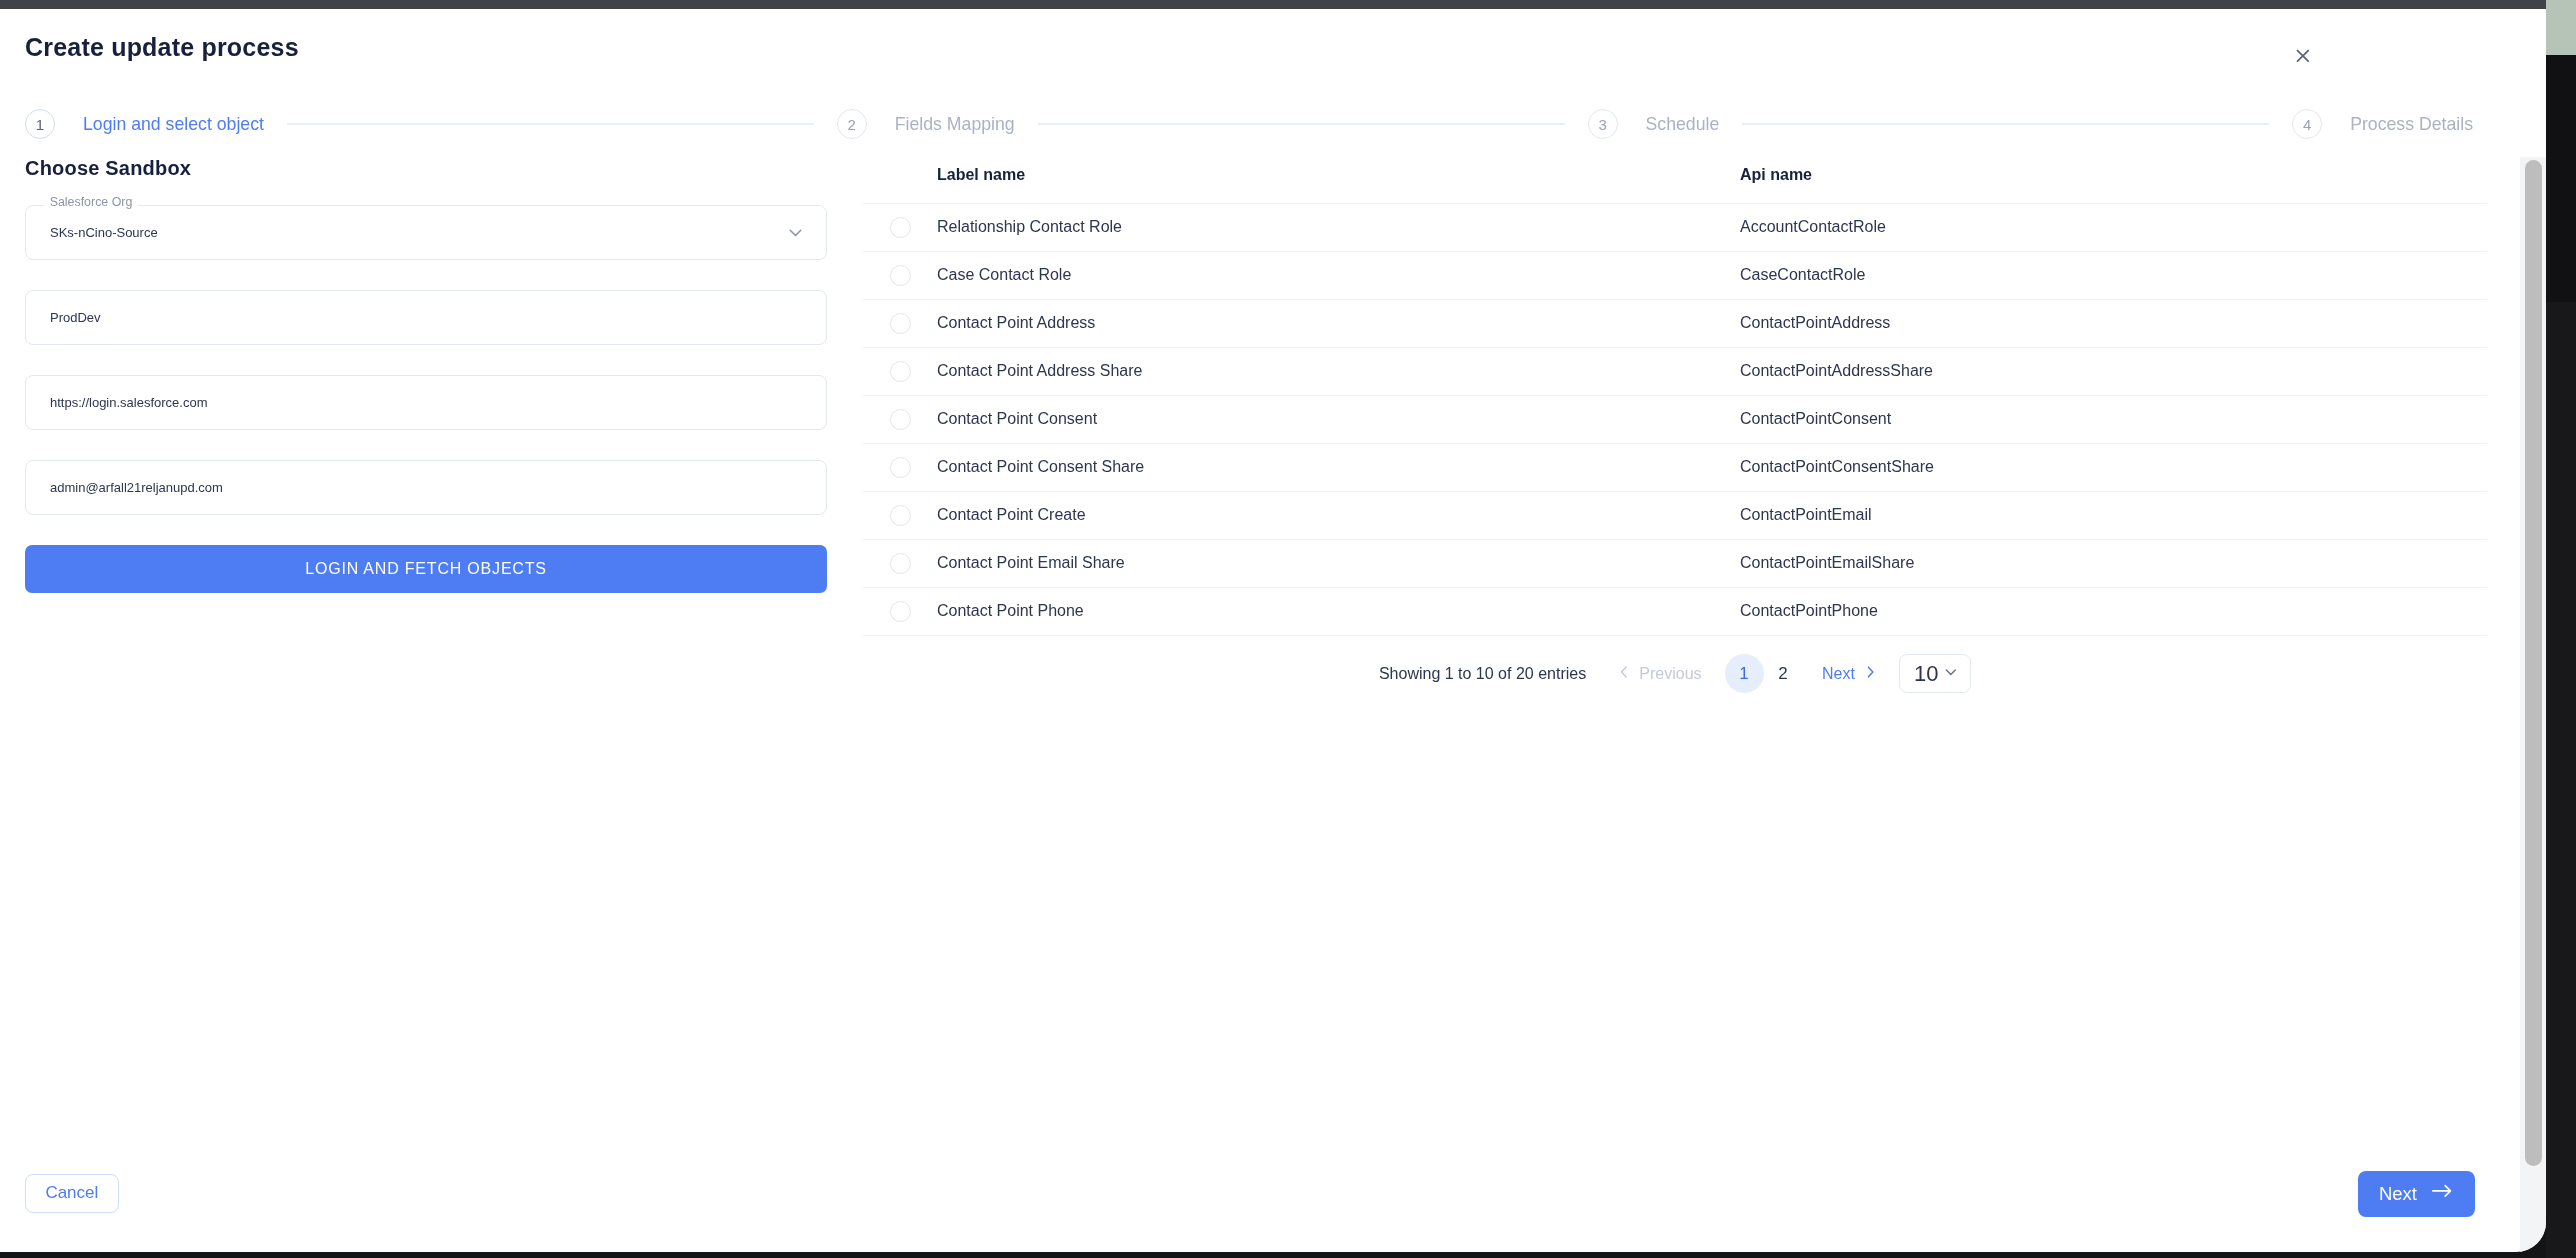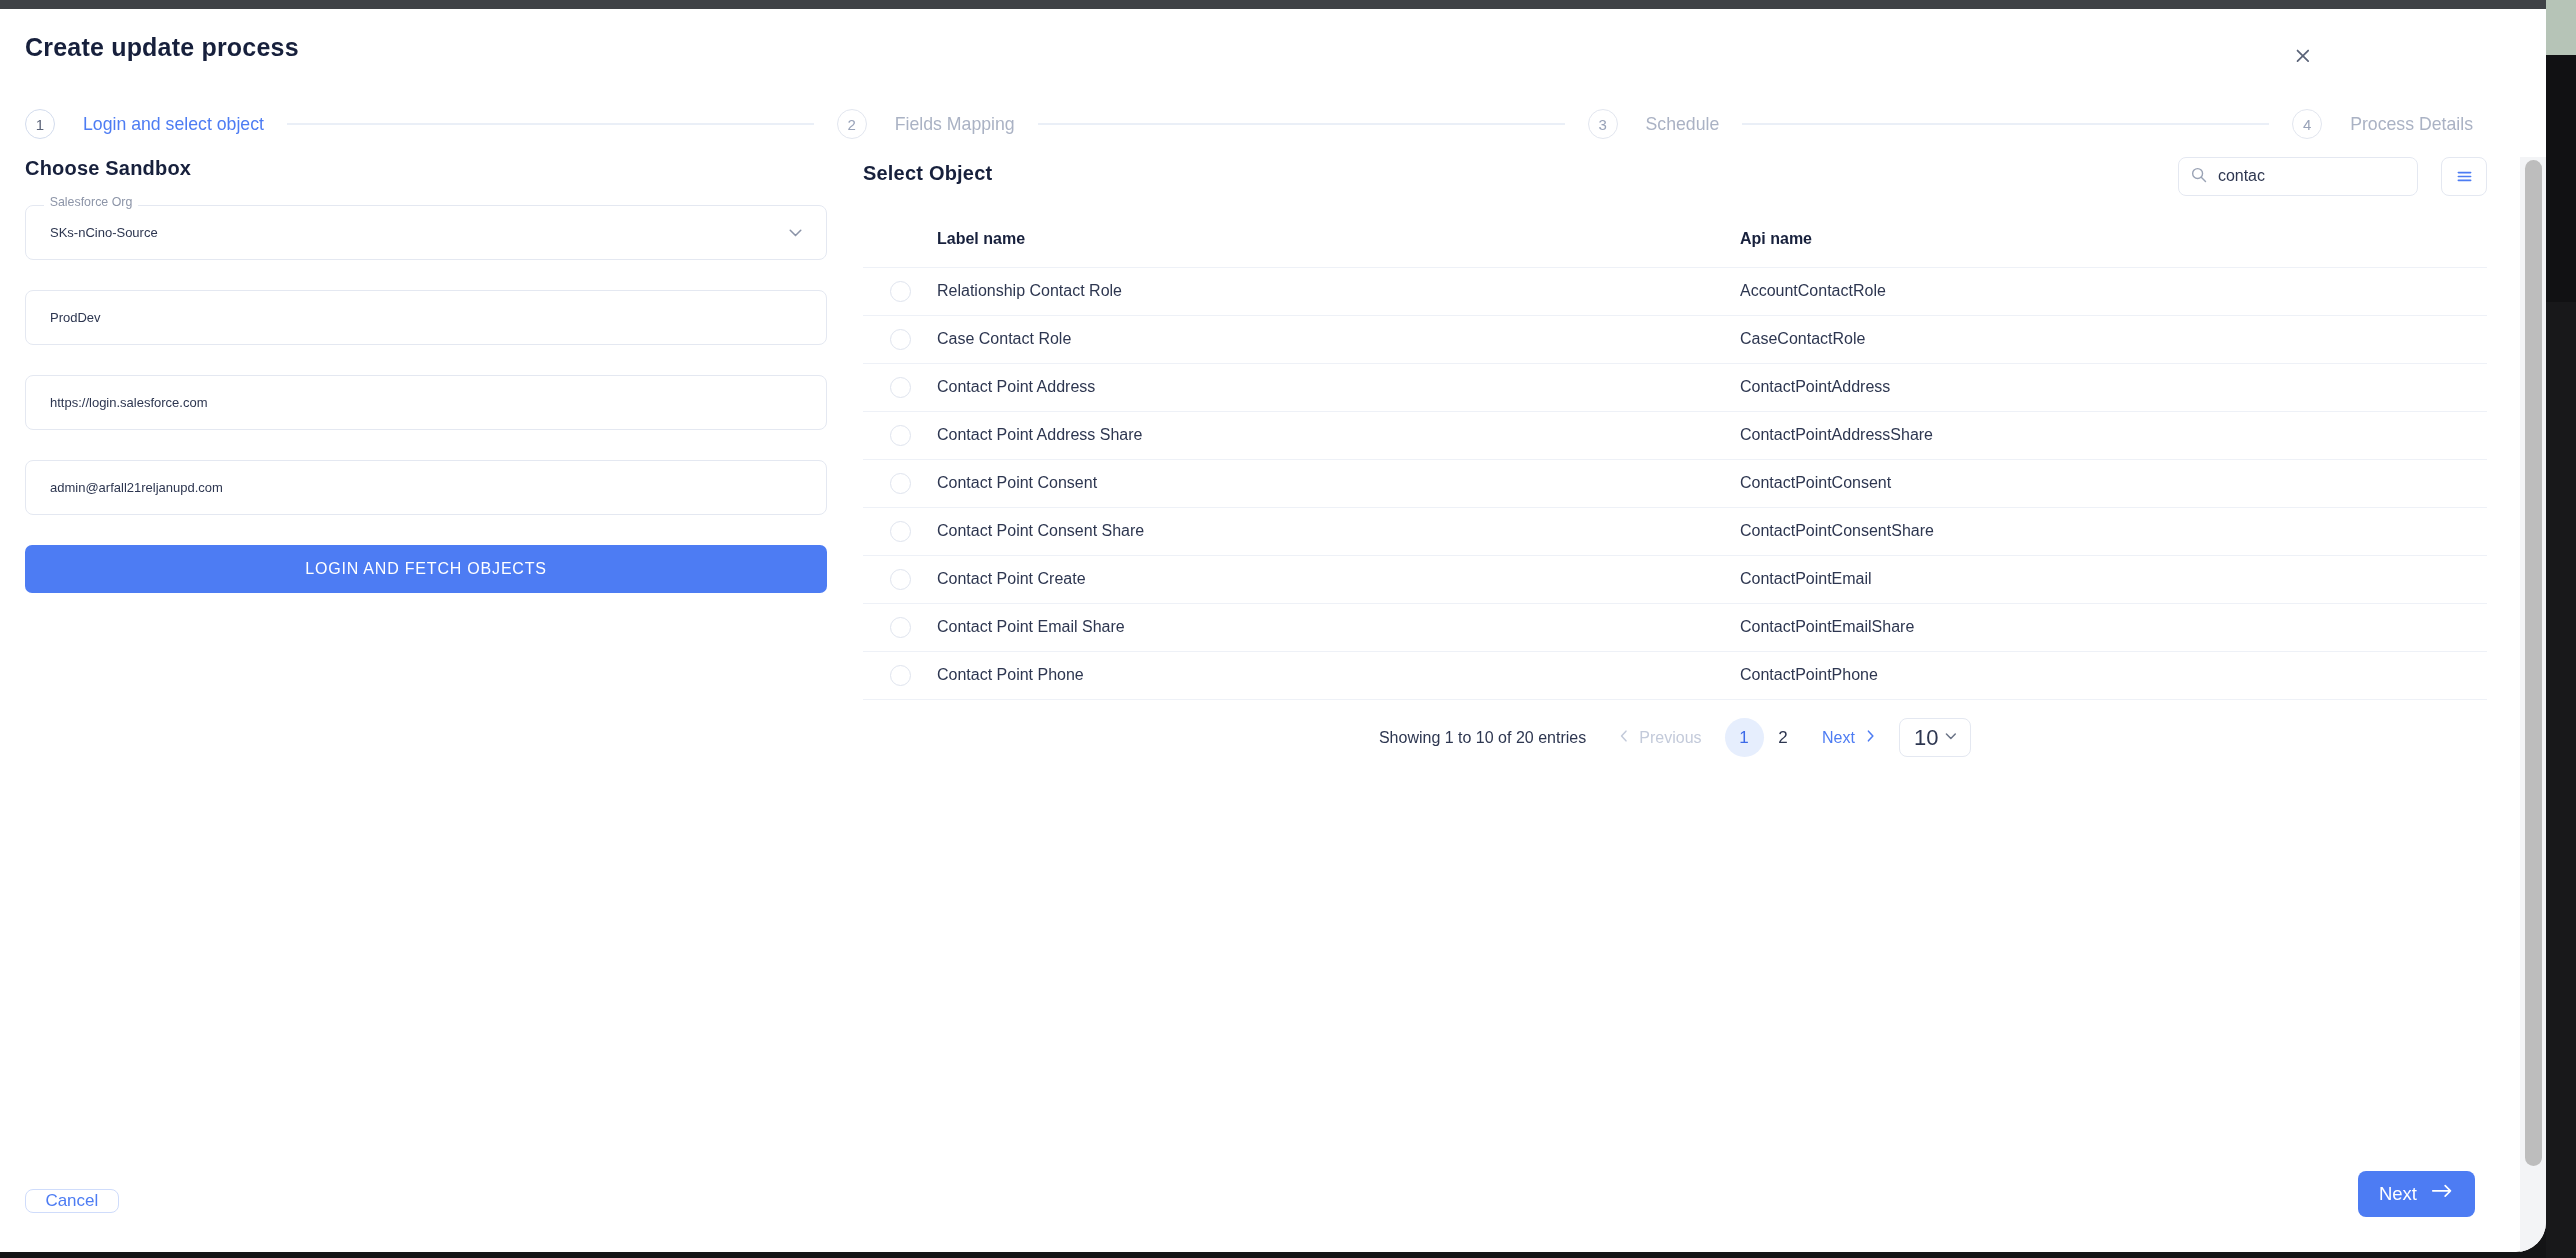--- a/index.html
+++ b/index.html
@@ -191,21 +191,21 @@
     border: 1.2px solid #e4e8f1; border-radius: 8px;
     display: flex; align-items: center; justify-content: space-between;
     padding: 0 10.6px 0 14px;
     font-size: 22px; color: #2d3650; cursor: pointer; background: #fff;
   }
 
   
   .modal-footer { position: absolute; left: 0; bottom: 0; width: 2546px; height: 106px; }
   .btn-cancel {
     position: absolute; left: 25px; bottom: 39px;
-    height: 24px; padding: 0 19.4px;
+    height: 39px; padding: 0 19.4px;
     border: 1.2px solid #cfdcfb; border-radius: 8px;
     background: #fff; color: #4d7cf3; font-size: 17px;
     font-family: "Liberation Sans", sans-serif;
     cursor: pointer;
     display: flex; align-items: center;
   }
   .btn-next {
     position: absolute; right: 71px; bottom: 35px;
     height: 46px; padding: 0 21px;
     border: none; border-radius: 8px;
@@ -287,39 +287,20 @@
         <div class="field-outer">
           <div class="field-box"></div>
           <div class="field-value">admin@arfall21reljanupd.com</div>
         </div>
 
         <button class="btn-primary-wide">LOGIN AND FETCH OBJECTS</button>
       </div>
 
       <div class="right-col">
 
-        <div class="right-head">
-          <div class="section-title">Select Object</div>
-
-          <div class="search-wrap">
-            <span>
-              <svg width="17.7" height="17.7" viewBox="0 0 20 20" fill="none" aria-hidden="true">
-                <circle cx="8.6" cy="8.6" r="5.6" stroke="#9aa3b5" stroke-width="1.6"></circle>
-                <path d="M13 13 L17.5 17.5" stroke="#9aa3b5" stroke-width="1.6" stroke-linecap="round"></path>
-              </svg>
-            </span>
-            <input class="search-input" type="text" placeholder="Search" value="contac" style="">
-          </div>
-
-          <div class="filter-btn">
-            <svg width="21" height="21" viewBox="0 0 24 24" fill="none" aria-hidden="true">
-              <path d="M5 7.5 H19 M5 12 H19 M5 16.5 H19" stroke="#4d7cf3" stroke-width="1.9" stroke-linecap="round"></path>
-            </svg>
-          </div>
-        </div>
 
         <table class="tbl">
           <thead>
             <tr>
               <th class="col-radio"></th>
               <th class="col-label">Label name</th>
               <th>Api name</th>
             </tr>
           </thead>
           <tbody>

